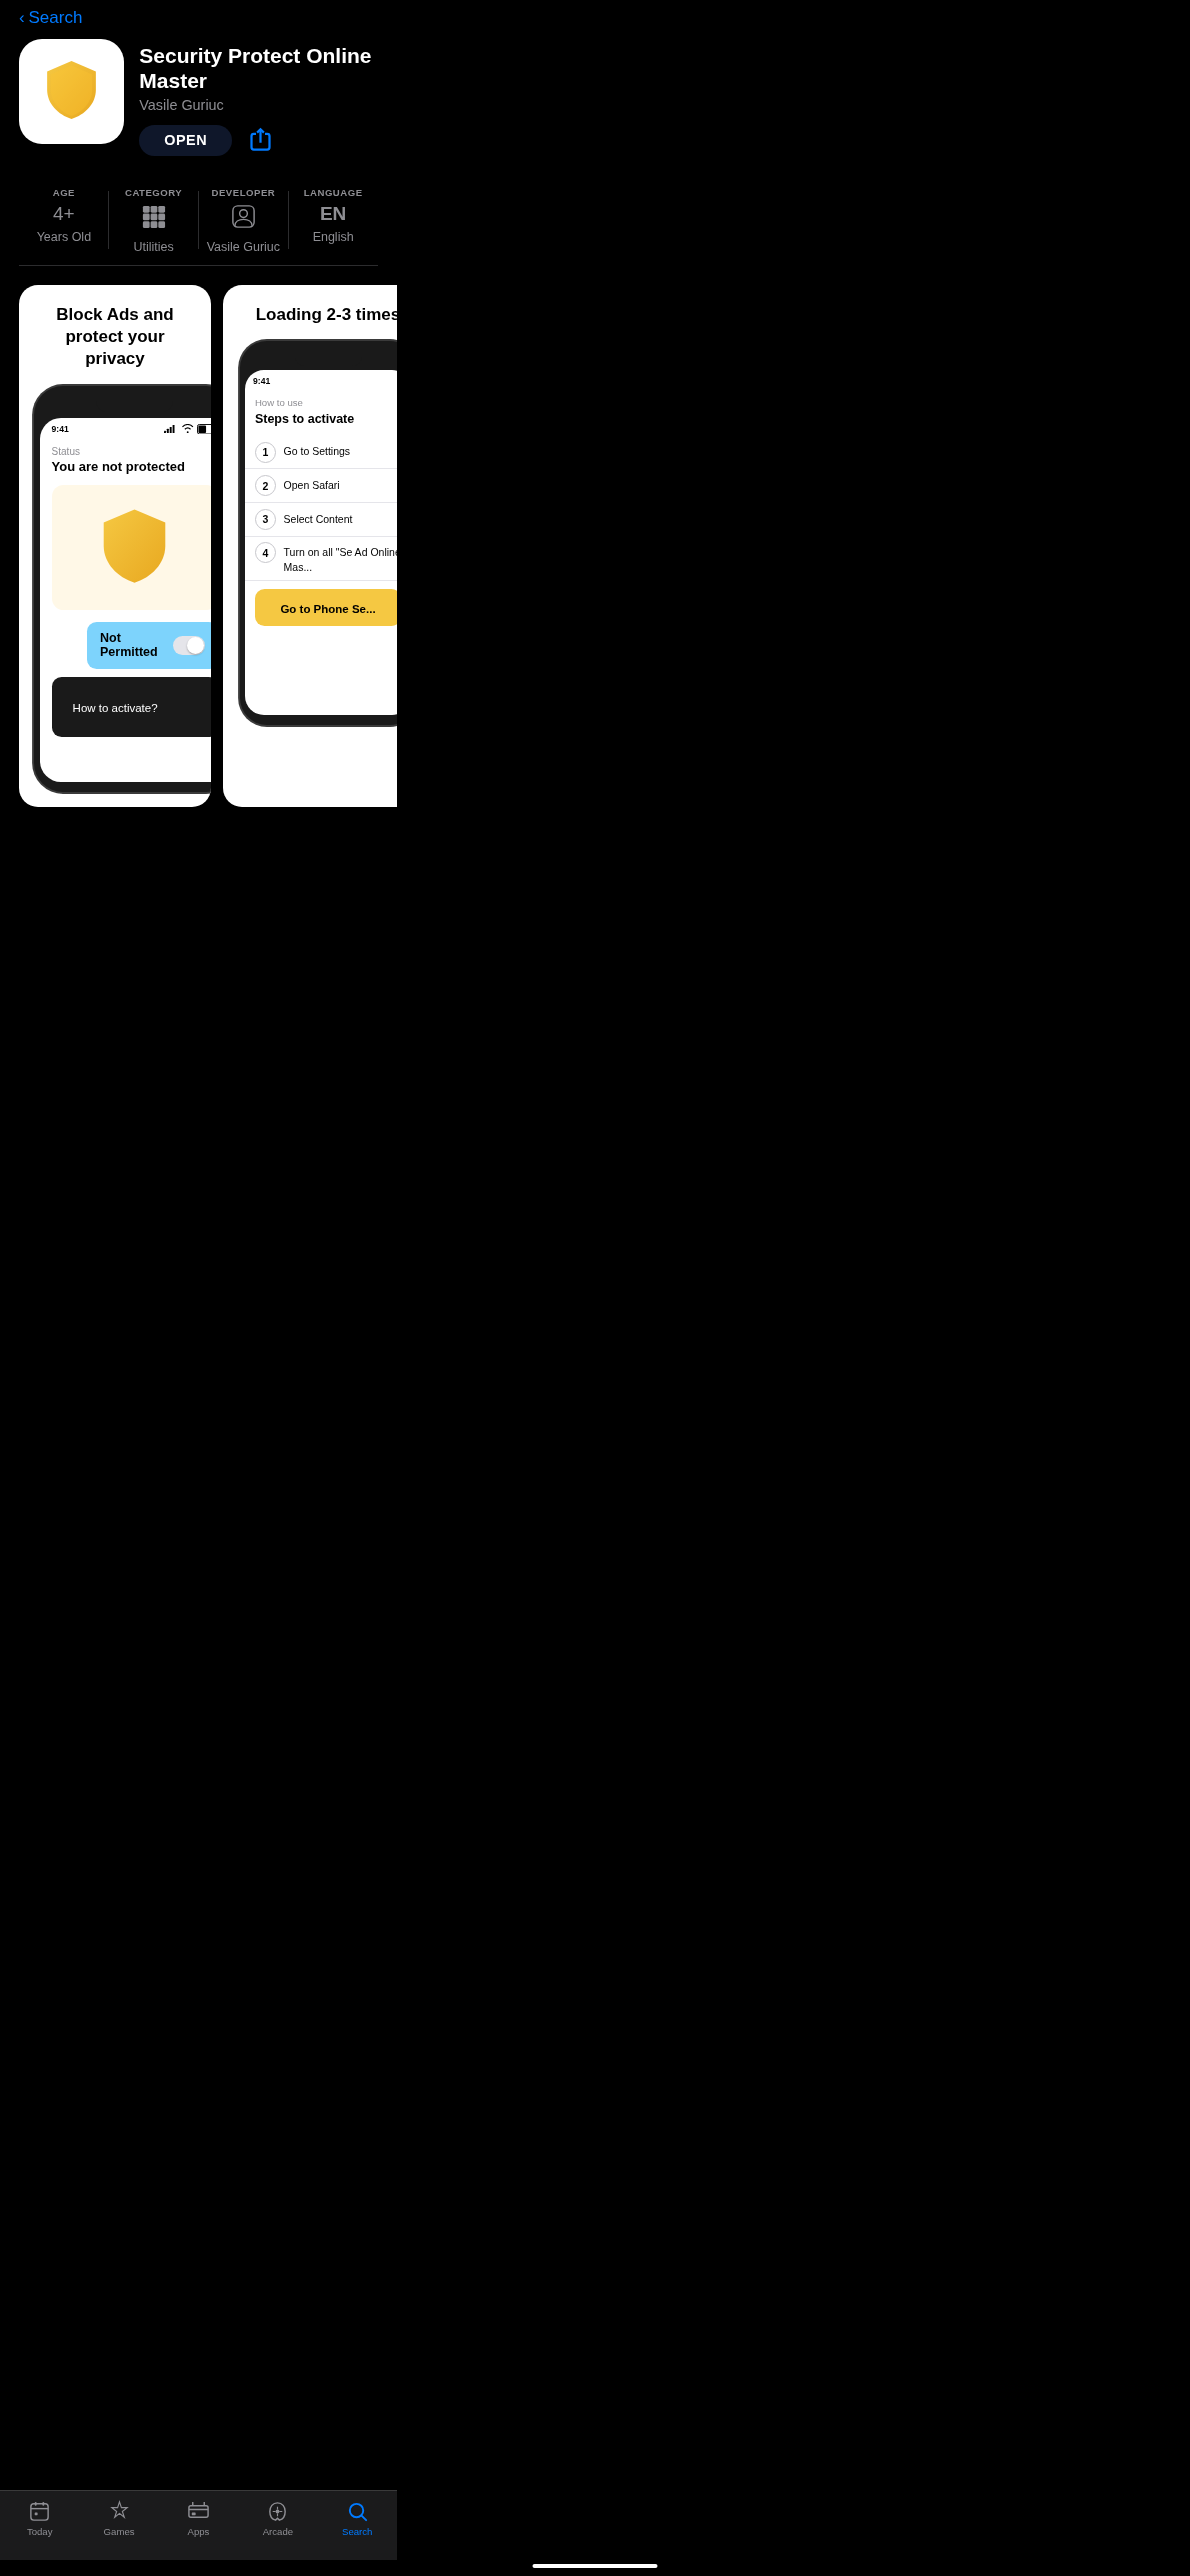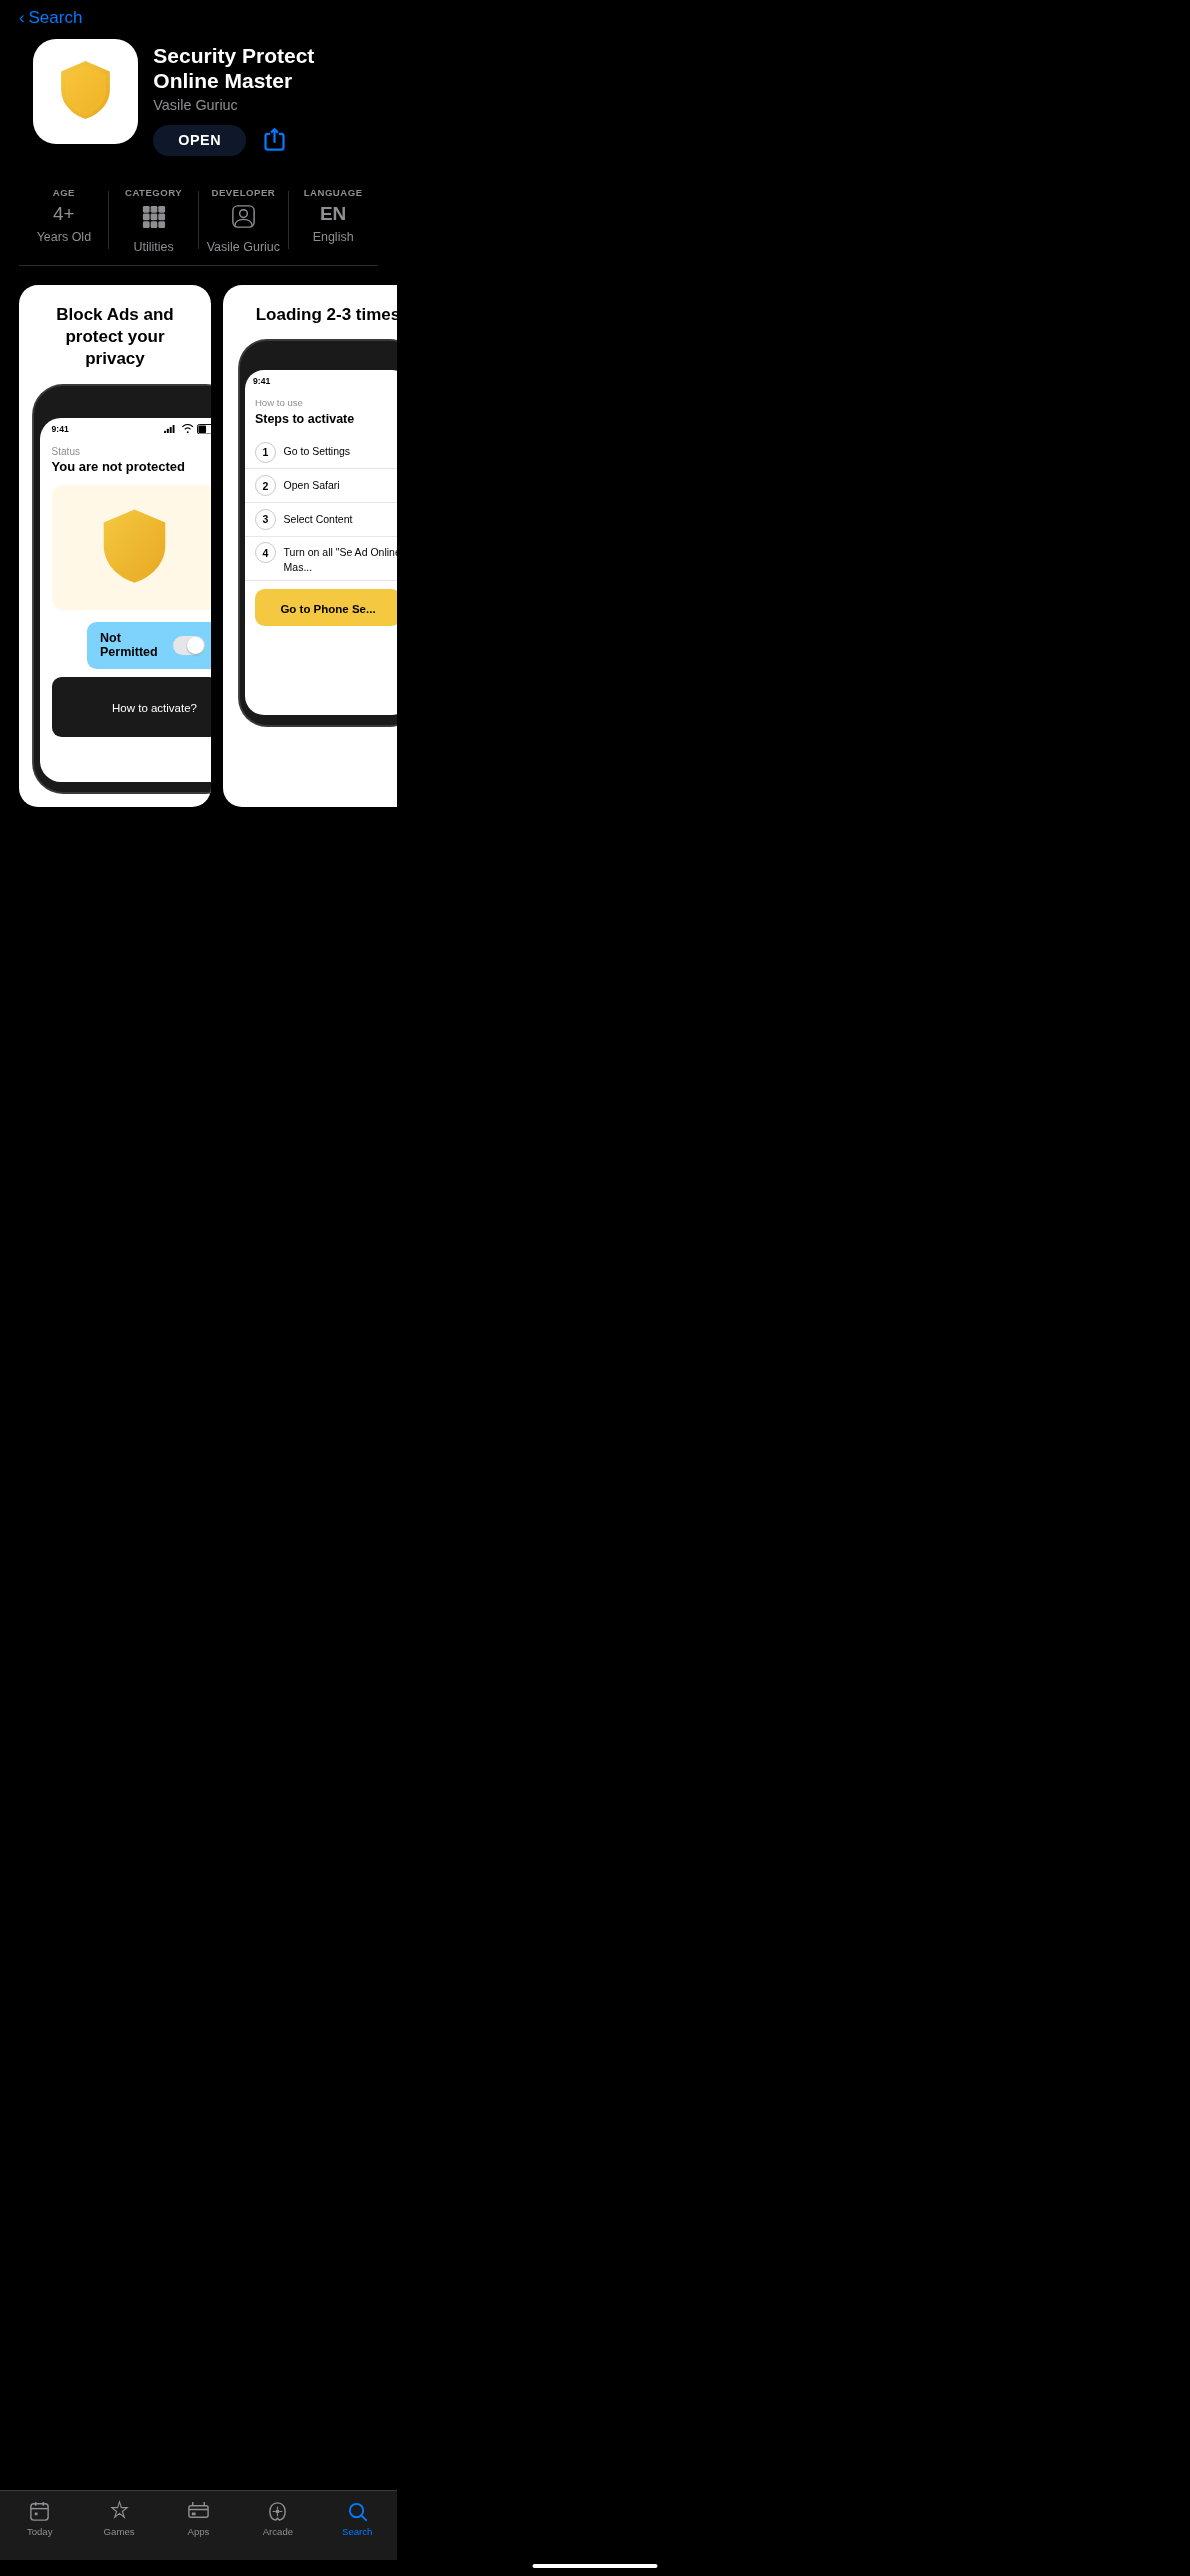--- a/index.html
+++ b/index.html
@@ -92,21 +92,21 @@
     }
     .back-text {
       color: #007AFF;
       font-size: 17px;
     }
 
     
     .app-header {
       display: flex;
       align-items: flex-start;
-      padding: 0 33px 19px;
+      padding: 0 19px 19px;
       gap: 15.3px;
     }
     .app-icon {
       width: 105px;
       height: 105px;
       background: #fff;
       border-radius: 23px;
       display: flex;
       align-items: center;
       justify-content: center;
@@ -326,21 +326,21 @@
       background: #fff;
       border-radius: 50%;
       position: absolute;
       right: 1px;
       box-shadow: 0 1px 1.9px rgba(0,0,0,0.3);
     }
     .phone-activate {
       background: #1a1a1a;
       border-radius: 9.6px;
       padding: 21px;
-      text-align: right;
+      text-align: left;
     }
     .activate-text {
       font-size: 11.5px;
       color: #fff;
     }
 
     
     .screenshot-card-second {
       background: #fff;
       border-radius: 19px;

